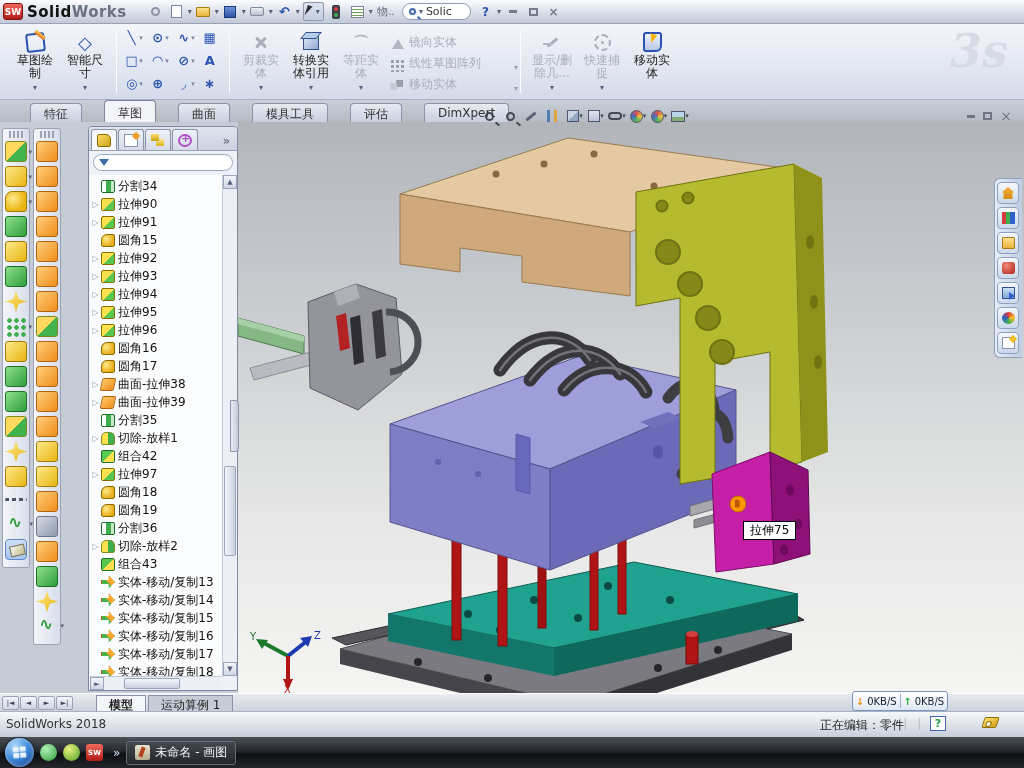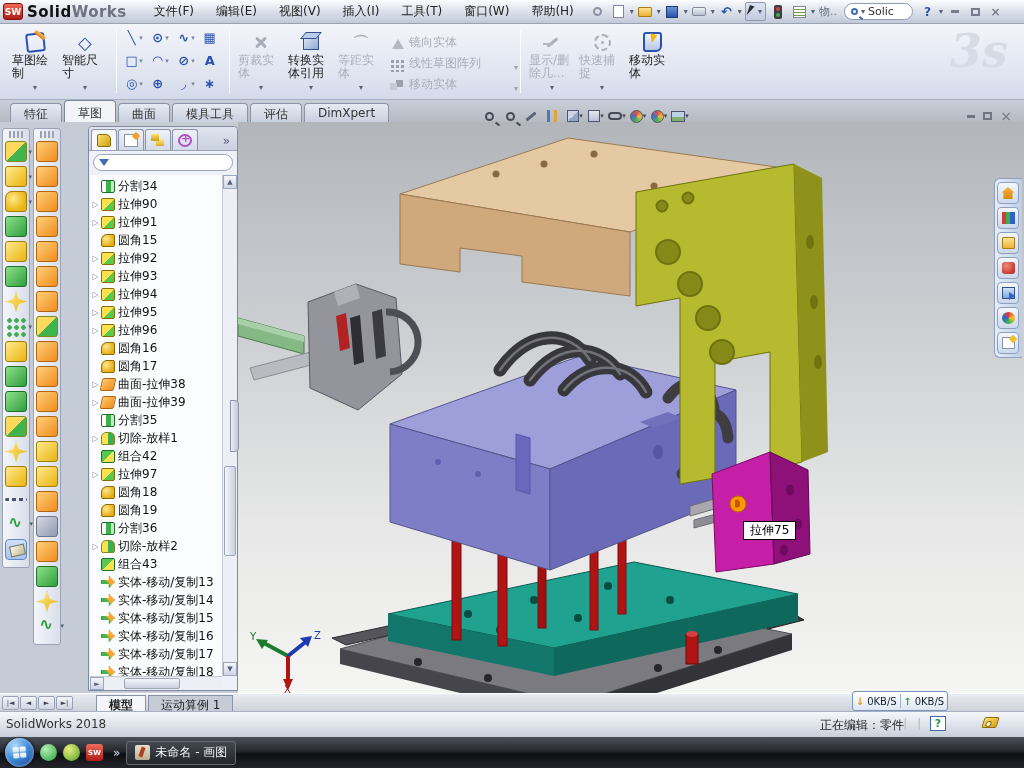--- a/index.html
+++ b/index.html
@@ -38,21 +38,21 @@
   .i-help{color:#2d54a8;font-weight:bold;font-size:12px;}
   .winbtn{width:17px;height:15px;display:inline-flex;align-items:center;justify-content:center;color:#757d8c;font-weight:bold;margin-left:3px;}
   .wb-min{width:8px;height:3px;background:#757d8c;display:block;}
   .wb-res{width:9px;height:8px;border:2px solid #757d8c;display:block;}
 
   
   .cmd{position:absolute;top:24px;left:0;right:0;height:76px;
     background:linear-gradient(#f3f5fa,#e0e5f0 65%,#d3daea);border-bottom:1px solid #a8b1c4;display:flex;align-items:stretch;padding:2px 0 2px 6px;}
   .grp{display:flex;align-items:center;padding:0 4px;}
   .gsep{width:1px;background:#b8c0d0;border-right:1px solid #fbfcfe;margin:4px 2px;}
-  .cmbtn{width:50px;display:flex;flex-direction:column;align-items:center;justify-content:flex-start;padding-top:2px;line-height:13px;text-align:left;}
+  .cmbtn{width:50px;display:flex;flex-direction:column;align-items:center;justify-content:flex-start;padding-top:2px;line-height:13px;text-align:center;}
   .cmbtn .lbl{word-break:break-all;width:46px;}
   .cmbtn .dd{font-size:8px;color:#55607a;margin-top:1px;}
   .dis .lbl{color:#a9aeba;} 
   .ib{width:24px;height:22px;position:relative;margin-bottom:1px;display:flex;align-items:center;justify-content:center;}
   .ib.sketch-draw::before{content:"";width:15px;height:15px;border:2px solid #2a52b0;border-radius:3px;transform:rotate(-6deg);}
   .ib.sketch-draw::after{content:"";position:absolute;width:12px;height:4px;background:linear-gradient(#ffc24a,#e07820);right:1px;top:2px;transform:rotate(38deg);border-radius:1px;}
   .ib.smart-dimension::before{content:"◇";color:#2a52b0;font-size:18px;font-weight:bold;}
   .ib.trim-entities::before,.ib.trim-entities::after{content:"";position:absolute;width:14px;height:3px;background:#a9aeba;border-radius:2px;}
   .ib.trim-entities::before{transform:rotate(45deg);} .ib.trim-entities::after{transform:rotate(-45deg);}
   .ib.convert-entities::before{content:"";width:14px;height:13px;background:linear-gradient(135deg,#dfe9fa,#8fa8d0);border:1px solid #33508c;}
@@ -74,21 +74,21 @@
   .ib.repair-sketch::after{content:"";width:11px;height:3px;background:#b3b8c2;transform:rotate(-45deg);border-radius:2px;}
   .ib.quick-snaps::before{content:"";width:13px;height:13px;border:2px dashed #a9aeba;border-radius:50%;}
   .ib.quick-snaps::after{content:"";position:absolute;width:3px;height:3px;background:#a9aeba;border-radius:50%;}
   .ib.rapid-sketch::before{content:"";width:15px;height:16px;background:linear-gradient(#eef2fb,#b9c8e8);border:2px solid #2a52b0;border-radius:3px 3px 6px 3px;}
   .ib.rapid-sketch::after{content:"";position:absolute;left:9px;top:3px;width:0;height:0;border-top:9px solid #f4b400;border-left:4px solid transparent;border-right:3px solid transparent;transform:rotate(18deg);}
   .wmark{position:absolute;right:16px;top:24px;font-size:46px;font-weight:bold;font-style:italic;color:#d6dbe5;font-family:"DejaVu Serif","Liberation Serif",serif;user-select:none;}
 
   
   .rtabs{position:absolute;top:100px;left:0;right:0;height:22px;background:linear-gradient(#c9ced8,#b6bac2);display:flex;align-items:flex-end;padding-left:10px;}
   .rtab{border:1px solid #8a94a8;border-bottom:none;border-radius:4px 4px 0 0;background:linear-gradient(#e6eaf2,#c9d0de);
-    padding:2px 13px 2px;margin-right:2px;height:19px;color:#333;}
+    padding:2px 13px 2px;margin-right:2px;height:19px;color:#333;margin-left:20px;}
   .rtab.active{background:#f2f4f8;height:22px;padding-top:4px;border-color:#7c879c;position:relative;z-index:2;}
 
   
   .hud{position:absolute;top:106px;left:482px;height:20px;display:flex;align-items:center;gap:3px;z-index:6;opacity:.85;}
   .hic{width:18px;height:18px;display:flex;align-items:center;justify-content:center;position:relative;}
   .hud .dd{font-size:7px;color:#2e3742;}
   .h-glass{width:9px;height:9px;border:2px solid #2e3742;border-radius:50%;position:relative;}
   .h-glass::after{content:"";position:absolute;width:5px;height:2px;background:#2e3742;left:8px;top:9px;transform:rotate(40deg);}
   .h-wand{width:12px;height:3px;background:#4a5568;transform:rotate(-40deg);border-radius:1px;}
   .h-sect{width:10px;height:12px;border-left:3px solid #3f6db0;border-right:3px solid #e8a020;}
@@ -236,30 +236,20 @@
   .clock{color:#f2f4f8;font-size:13px;margin-left:4px;}
 </style>
 </head>
 <body>
 
 <div class="screen">
 
   <div class="tbar">
     <div class="swbadge">SW</div>
     <div class="brand"><b>Solid</b><span>Works</span></div>
-    <div class="menus">
-
-    <div class="menu">文件(F)</div>
-        <div class="menu">编辑(E)</div>
-        <div class="menu">视图(V)</div>
-        <div class="menu">插入(I)</div>
-        <div class="menu">工具(T)</div>
-        <div class="menu">窗口(W)</div>
-        <div class="menu">帮助(H)</div>
-      </div>
     <div style="display:flex;align-items:center;margin-left:2px;">
       <span class="tico">
           <span class="i-pin"></span>
         </span>
       <span class="tico">
           <span class="i-new"></span>
         </span>
         <span class="caret">▾</span>
       <span class="tico">
           <span class="i-open"></span>

